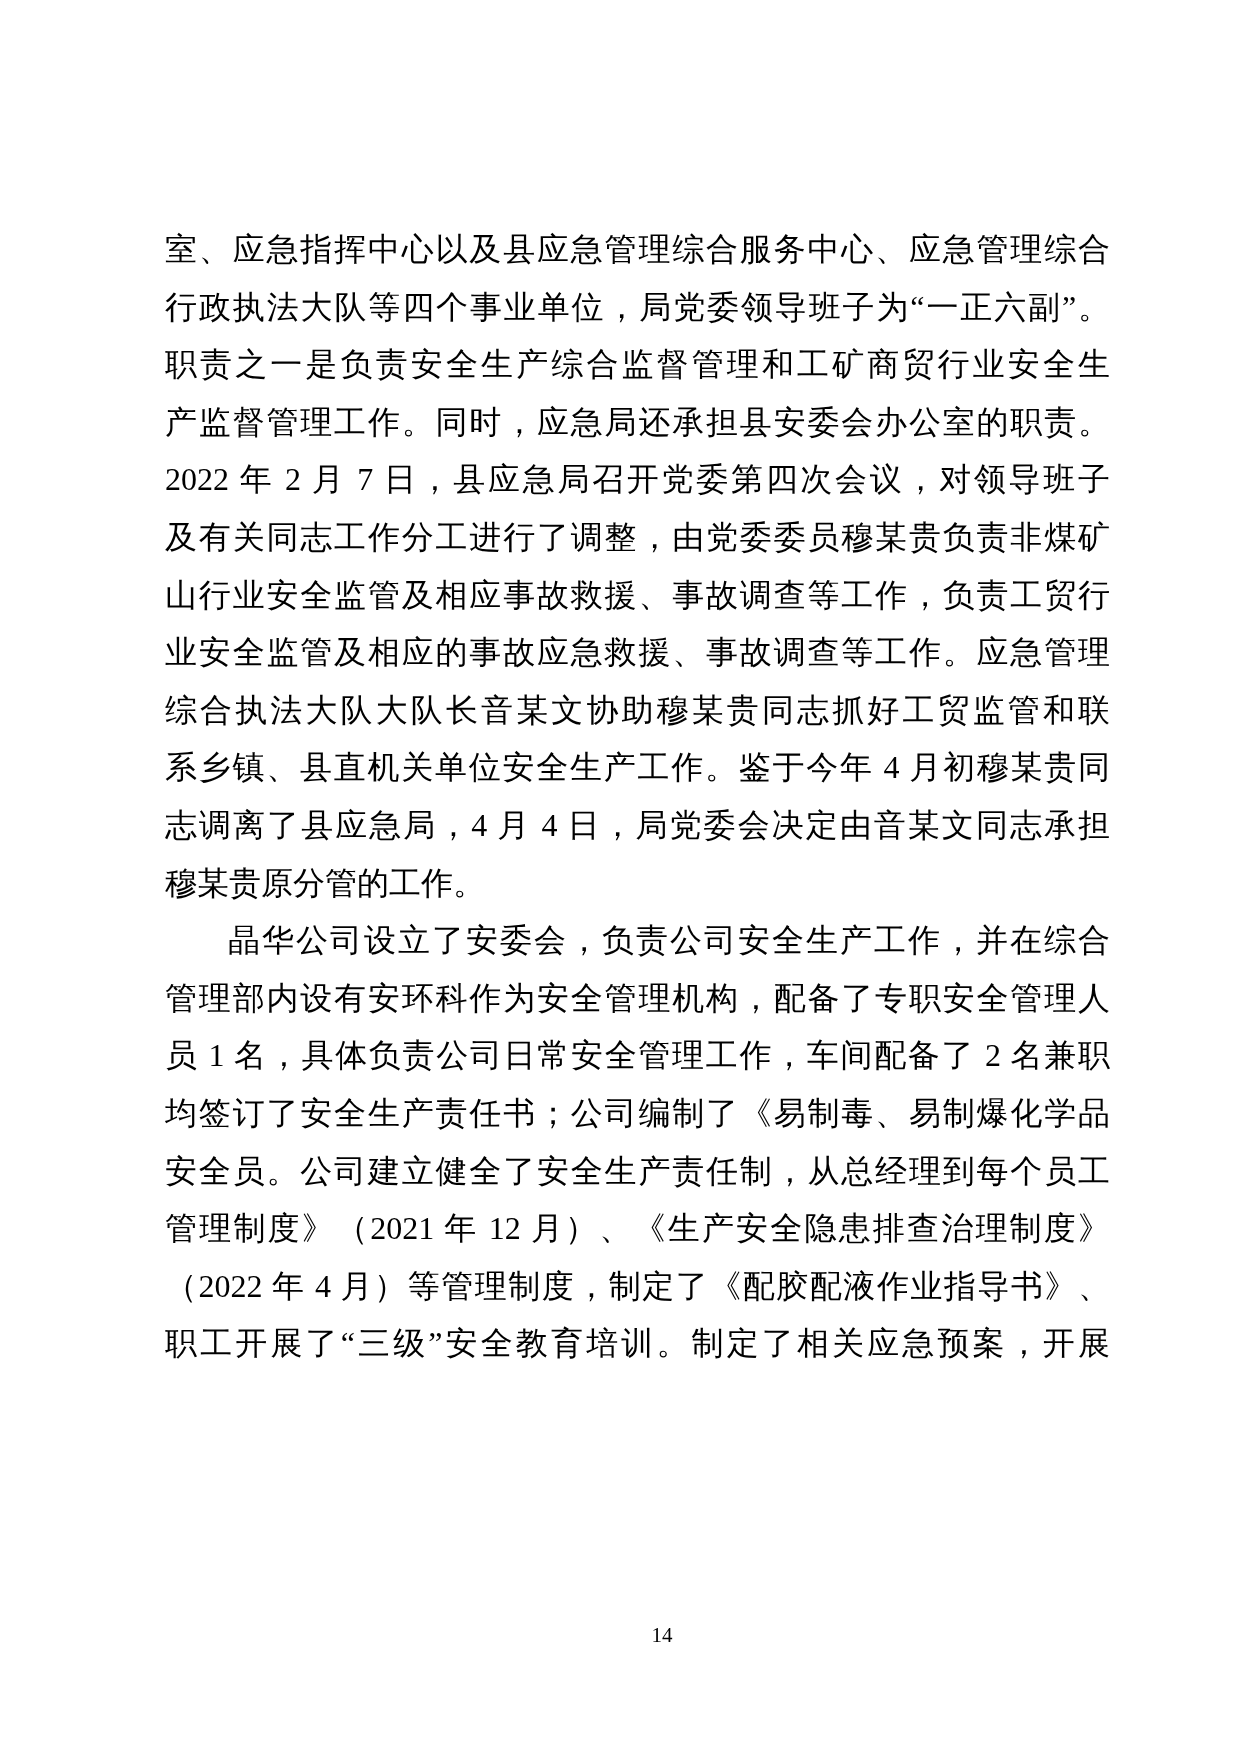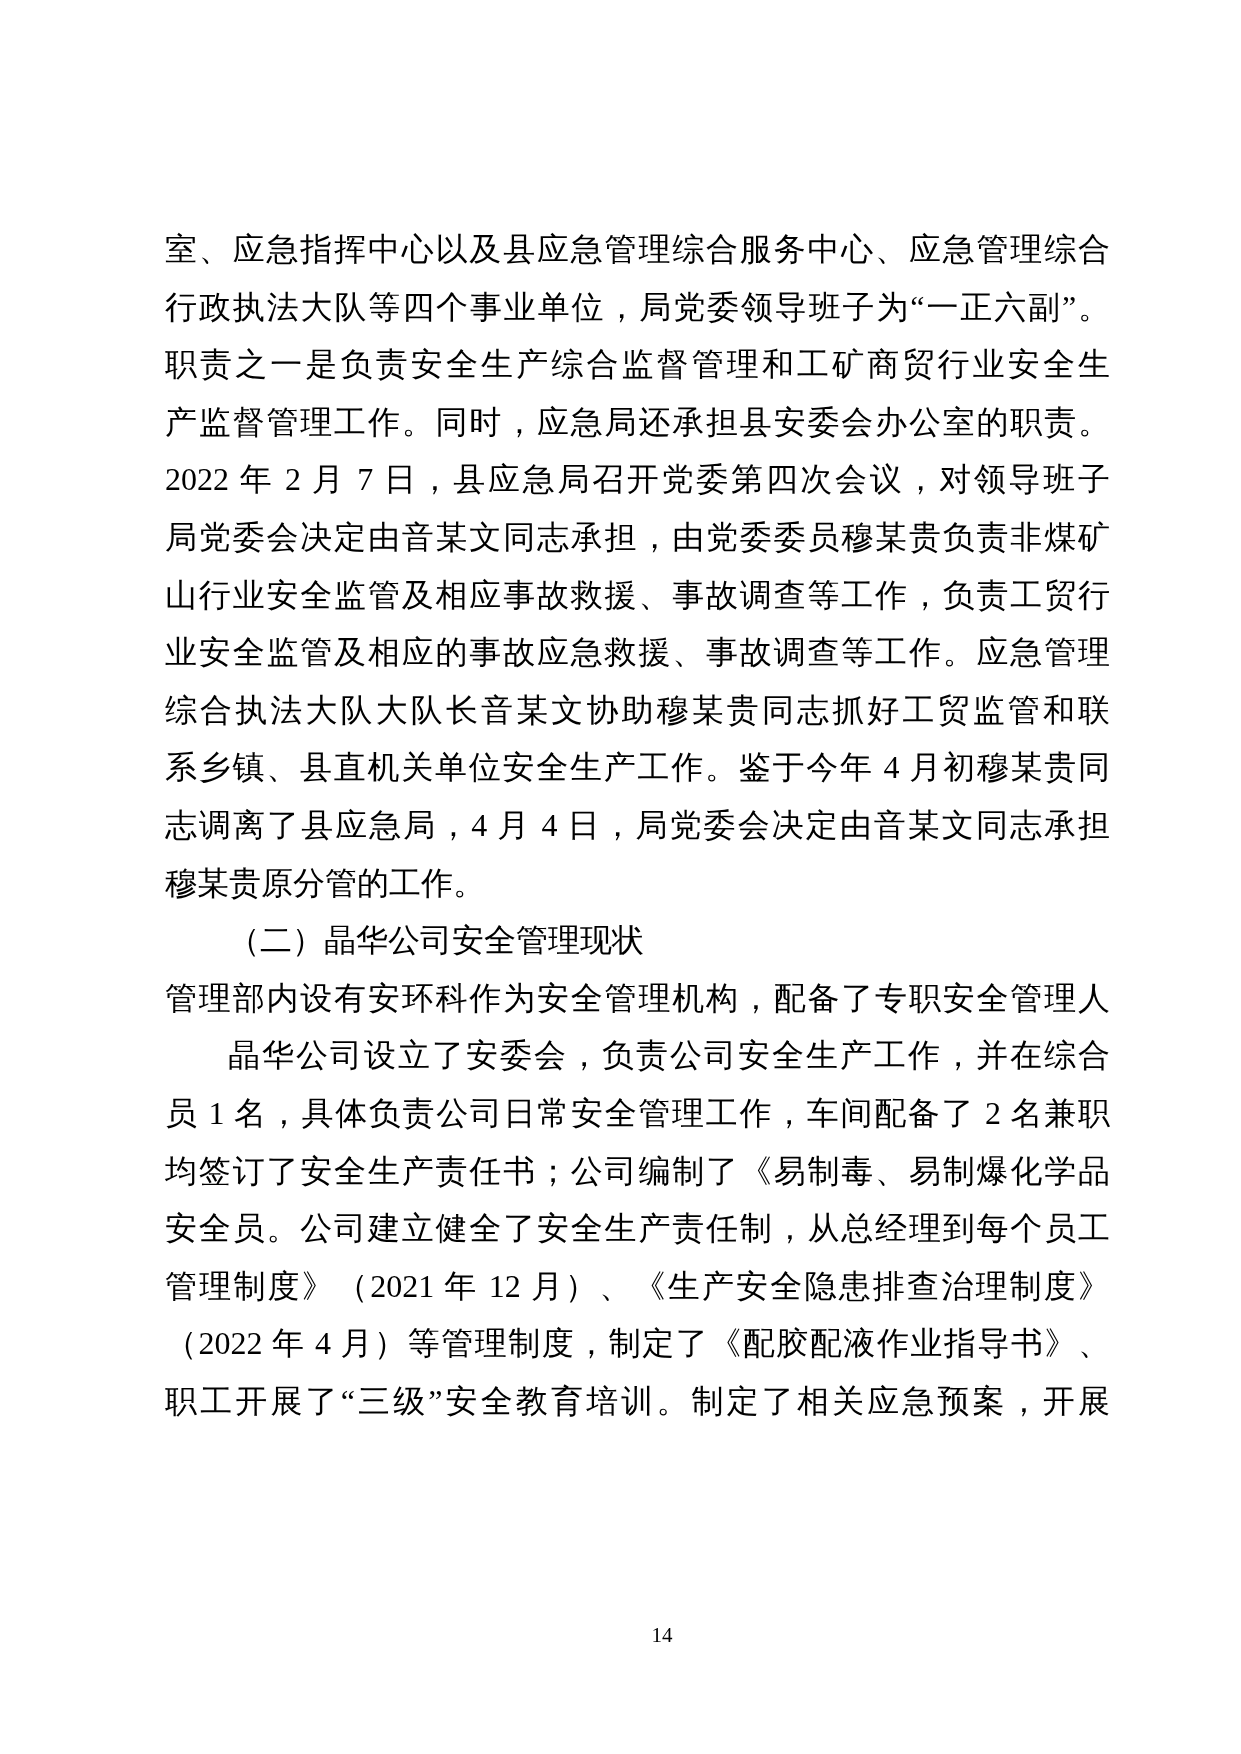--- a/index.html
+++ b/index.html
@@ -59,36 +59,33 @@
 <div class="page">
 
   <div class="text-block">
 
     <div>
       <div class="t-line">室、应急指挥中心以及县应急管理综合服务中心、应急管理综合</div>
       <div class="t-line">行政执法大队等四个事业单位，局党委领导班子为“一正六副”。</div>
       <div class="t-line">职责之一是负责安全生产综合监督管理和工矿商贸行业安全生</div>
       <div class="t-line">产监督管理工作。同时，应急局还承担县安委会办公室的职责。</div>
       <div class="t-line">2022 年 2 月 7 日，县应急局召开党委第四次会议，对领导班子</div>
-      <div class="t-line">局党委会决定由音某文同志承担，由党委委员穆某贵负责非煤矿</div>
+      <div class="t-line">及有关同志工作分工进行了调整，由党委委员穆某贵负责非煤矿</div>
       <div class="t-line">山行业安全监管及相应事故救援、事故调查等工作，负责工贸行</div>
       <div class="t-line">业安全监管及相应的事故应急救援、事故调查等工作。应急管理</div>
       <div class="t-line">综合执法大队大队长音某文协助穆某贵同志抓好工贸监管和联</div>
       <div class="t-line">系乡镇、县直机关单位安全生产工作。鉴于今年 4 月初穆某贵同</div>
       <div class="t-line">志调离了县应急局，4 月 4 日，局党委会决定由音某文同志承担</div>
       <div class="t-line left">穆某贵原分管的工作。</div>
     </div>
 
-    <div>
-      <div class="t-line left indent">（二）晶华公司安全管理现状</div>
-    </div>
 
     <div>
+      <div class="t-line indent">晶华公司设立了安委会，负责公司安全生产工作，并在综合</div>
       <div class="t-line">管理部内设有安环科作为安全管理机构，配备了专职安全管理人</div>
-      <div class="t-line indent">晶华公司设立了安委会，负责公司安全生产工作，并在综合</div>
       <div class="t-line">员 1 名，具体负责公司日常安全管理工作，车间配备了 2 名兼职</div>
       <div class="t-line">均签订了安全生产责任书；公司编制了《易制毒、易制爆化学品</div>
       <div class="t-line">安全员。公司建立健全了安全生产责任制，从总经理到每个员工</div>
       <div class="t-line">管理制度》（2021 年 12 月）、《生产安全隐患排查治理制度》</div>
       <div class="t-line">（2022 年 4 月）等管理制度，制定了《配胶配液作业指导书》、</div>
       <div class="t-line">职工开展了“三级”安全教育培训。制定了相关应急预案，开展</div>
     </div>
 
   </div>
 

